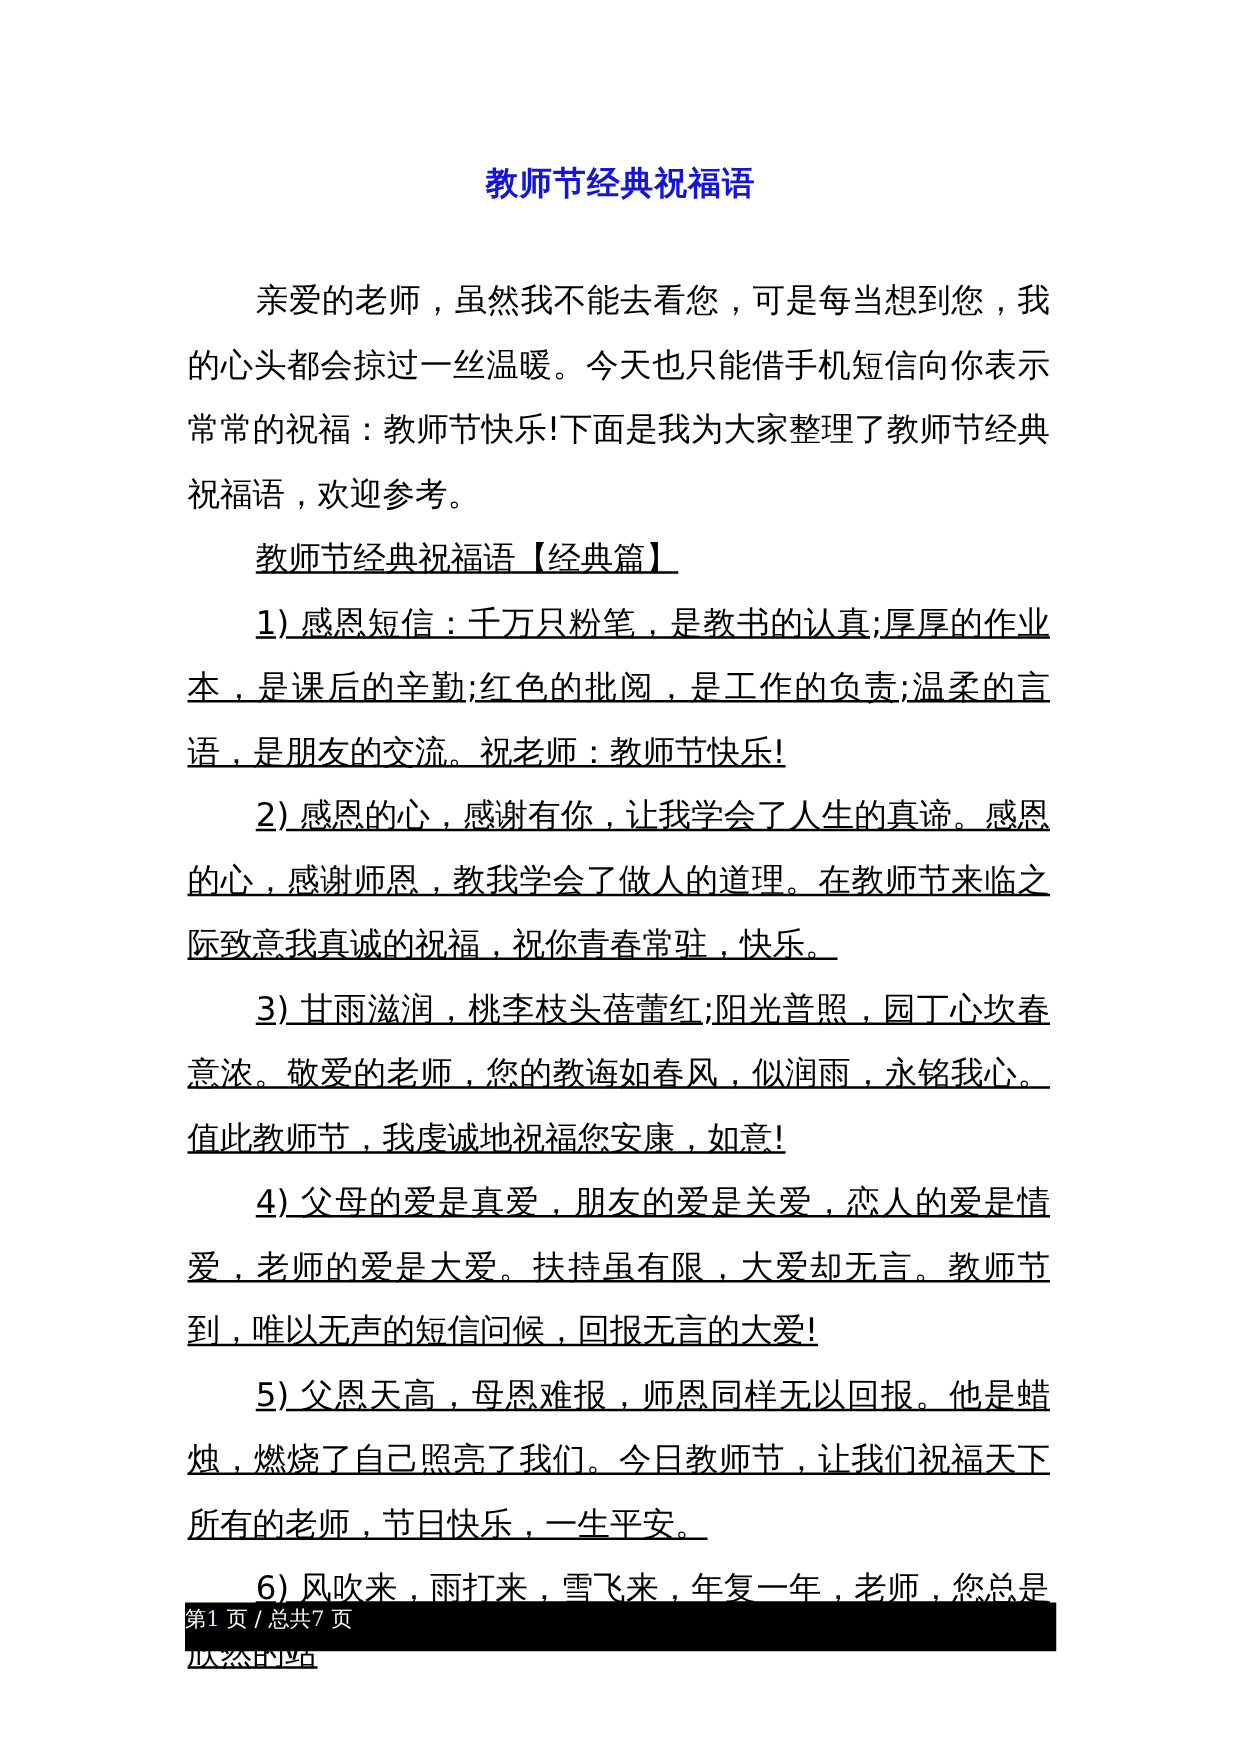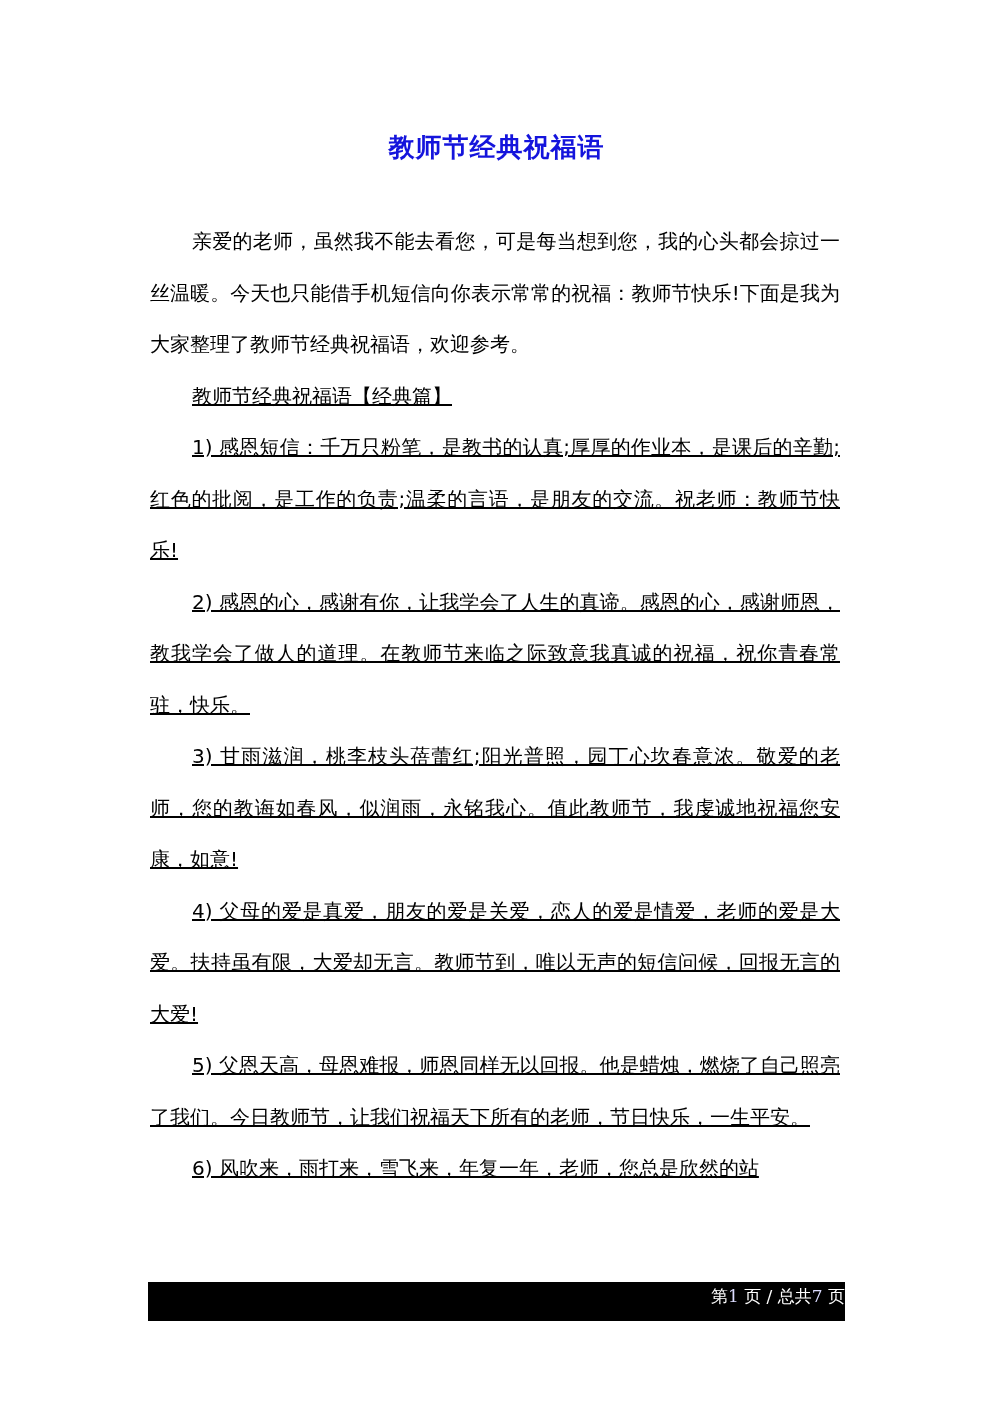--- a/index.html
+++ b/index.html
@@ -33,21 +33,21 @@
       font-weight: bold;
       color: #1414dc;
       letter-spacing: 1px;
       line-height: 40px;
     }
     .body-text {
       position: absolute;
       left: 150px;
       width: 690px;
       top: 216px;
-      font-size: 20px;
+      font-size: 26px;
       line-height: 51.5px;
       text-align: justify;
       text-justify: inter-character;
     }
     .para {
       margin: 0;
       text-indent: 2.1em;
     }
     .para + .para {
       margin-top: 0;
@@ -59,21 +59,21 @@
       top: 1282px;
       width: 697px;
       height: 39px;
       background: #000000;
     }
     .footer-text {
       position: absolute;
       left: 0;
       width: 100%;
       top: 2px;
-      text-align: right;
+      text-align: left;
       color: #ffffff;
       font-size: 17px;
       line-height: 24px;
       font-family: "DejaVu Serif", "Liberation Serif", serif;
     }
     .footer-text .num {
       color: #dcdcff;
     }
   </style>
 </head>

